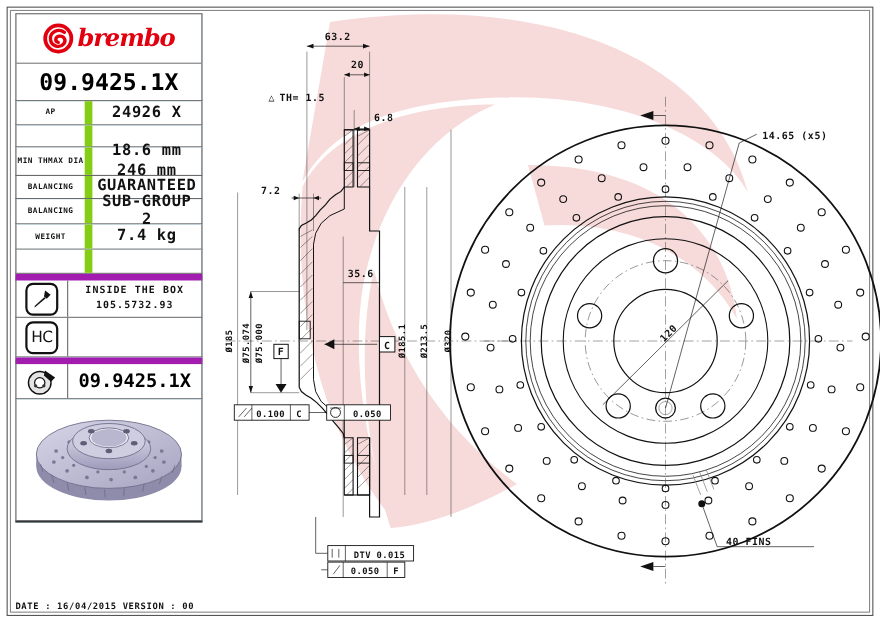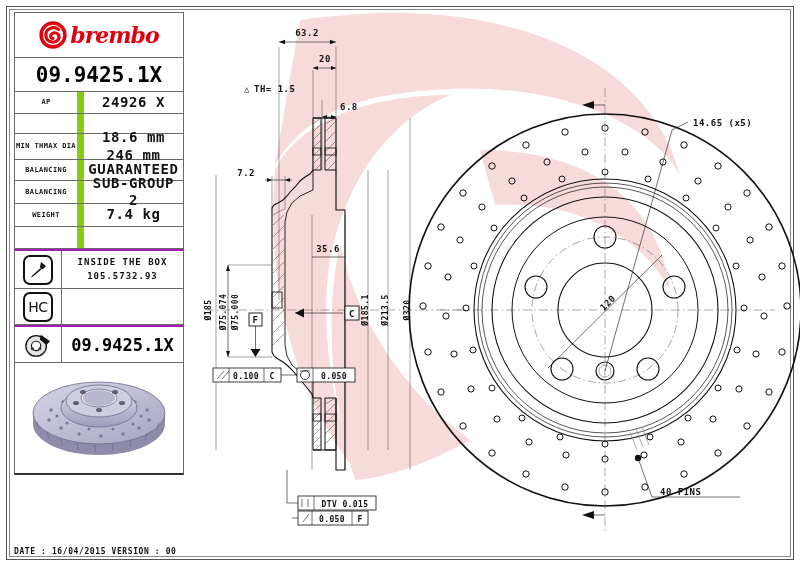--- a/index.html
+++ b/index.html
@@ -35,21 +35,21 @@
   .r-hc{height:36px;}
   .r-code{height:38px;}
   .r-photo{height:112px;}
   .tc-icon{width:46px;flex:0 0 46px;display:flex;align-items:center;justify-content:center;height:100%;border-right:1px solid #6a6a6a;}
   .tc-box{flex:1;display:flex;flex-direction:column;align-items:center;justify-content:center;
           font-family:"DejaVu Sans Mono",monospace;font-weight:700;font-size:9px;letter-spacing:1px;color:#111;line-height:1.5;}
   .hc-mid{flex:1;border-right:1px solid #6a6a6a;}
   .hc-end{width:46px;flex:0 0 46px;}
   .tc-code{flex:1;display:flex;align-items:center;justify-content:center;
            font-family:"DejaVu Sans Mono",monospace;font-weight:700;font-size:17px;color:#000;letter-spacing:0px;}
-  .thick-top{border-top:2px solid #a21caf;}
+  .thick-top{border-top:6px solid #a21caf;}
   .thick-bot{border-bottom:2px solid #333;}
 
   .brembo{display:flex;align-items:center;gap:3px;}
   .brembo .word{font-family:"DejaVu Serif",serif;font-weight:700;font-style:italic;font-size:22px;color:#e2000f;letter-spacing:-1px;}
 
   .icon-sq{width:26px;height:26px;border:2px solid #111;border-radius:7px;display:flex;align-items:center;justify-content:center;background:#fff;}
   .hc-txt{font-family:"DejaVu Sans",sans-serif;font-weight:400;font-size:14px;color:#111;letter-spacing:-0.5px;}
 
   .photo-cell{flex:1;display:flex;align-items:center;justify-content:center;height:100%;}
 

